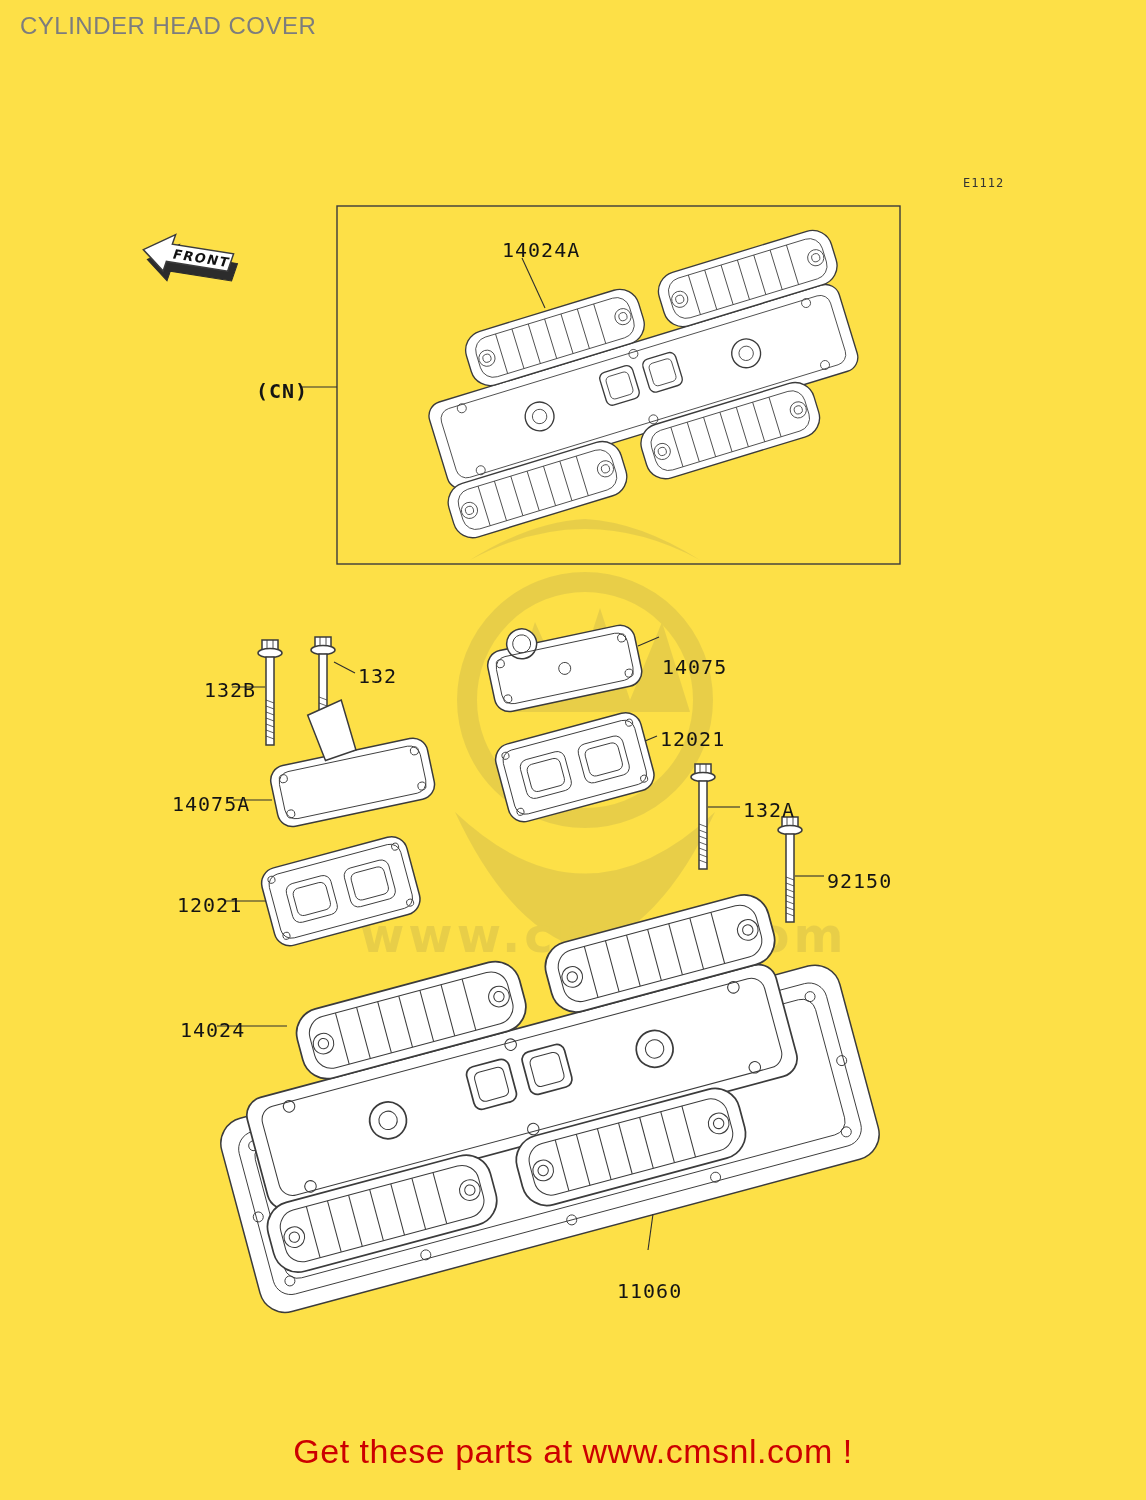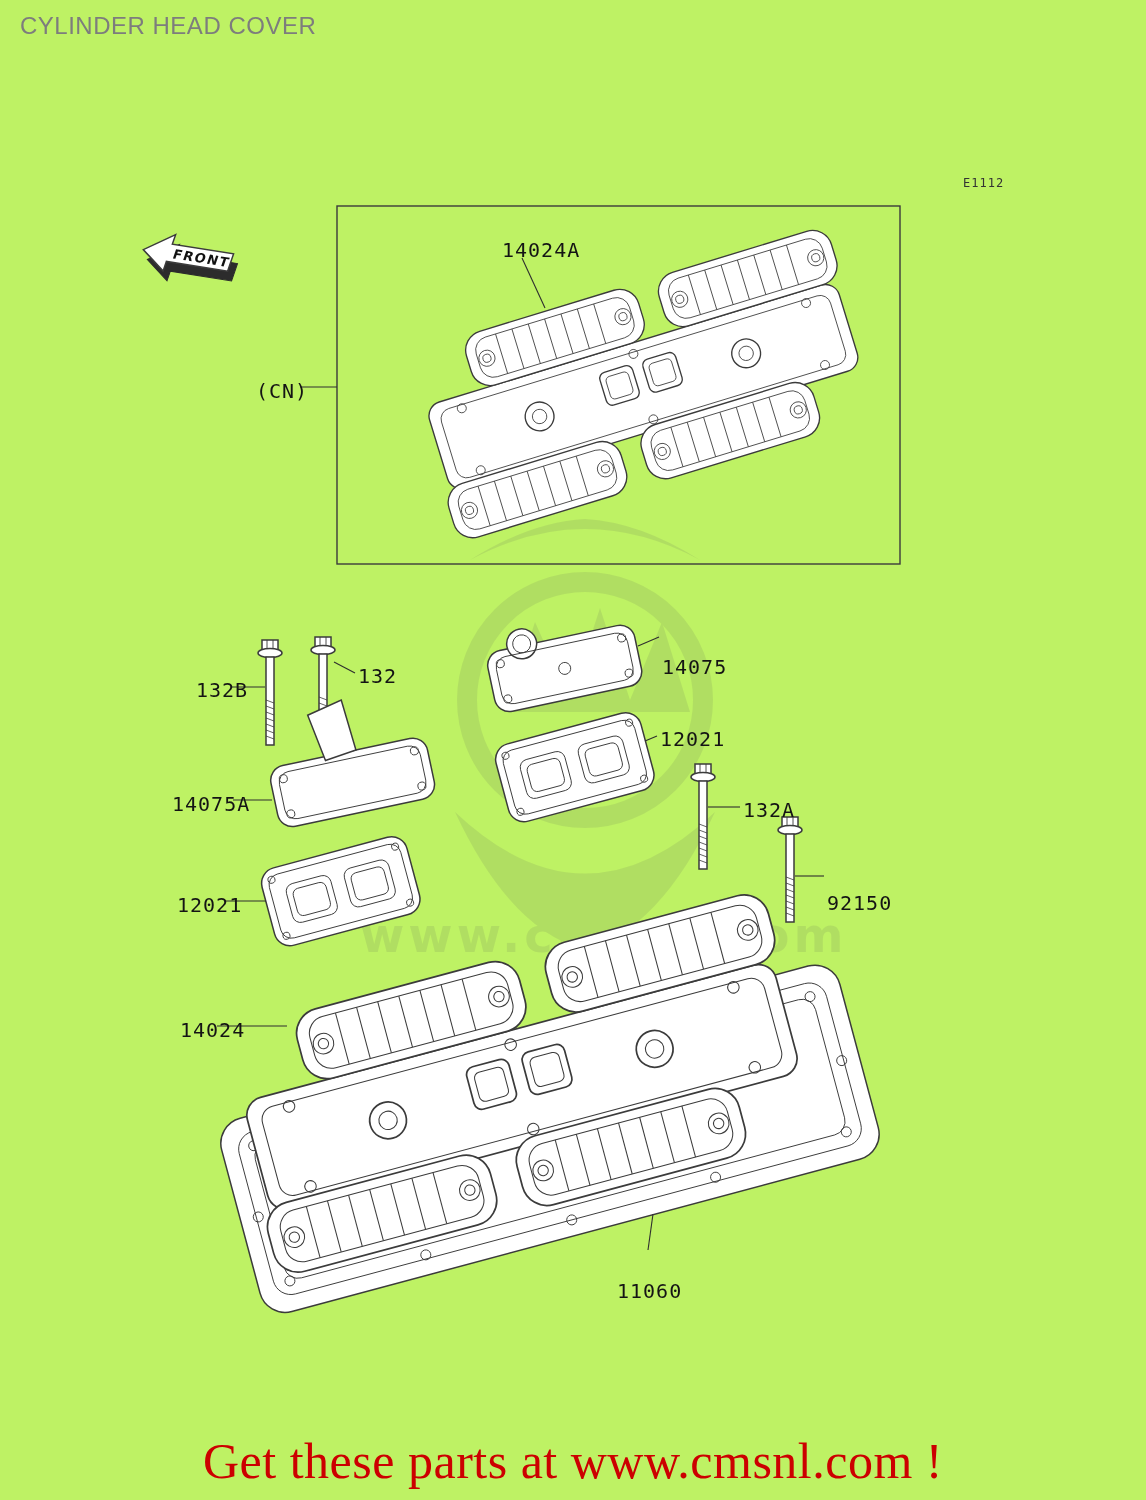--- a/index.html
+++ b/index.html
@@ -1,39 +1,39 @@
 <!DOCTYPE html>
 <html><head>
 <meta charset="utf-8">
 <style>
   * { box-sizing: border-box; }
   html,body { margin:0; padding:0; background:#ffffff; }
   body { font-family:"Liberation Sans", sans-serif; }
-  .sheet { position:relative; width:1146px; height:1500px; background:#bef264; overflow:hidden; }
+  .sheet { position:relative; width:1146px; height:1500px; background:#fde047; overflow:hidden; }
   .title {
     position:absolute; left:20px; top:12px; margin:0;
     font-size:24px; font-weight:400; color:#7d7d7d; letter-spacing:.5px;
     font-family:"Liberation Sans", sans-serif;
   }
   svg.draw { position:absolute; left:0; top:0; }
   .ln  { fill:#ffffff; stroke:#3b3b3b; stroke-width:1.5; }
   .lnt { fill:none;    stroke:#3b3b3b; stroke-width:0.9; }
   .ribs line { stroke:#3b3b3b; stroke-width:0.9; }
   .threads line { stroke:#3b3b3b; stroke-width:0.8; }
   .leaders line { stroke:#2e2e2e; stroke-width:1.1; }
   .front-text { font-family:"DejaVu Sans", sans-serif; font-size:13px; font-weight:bold; letter-spacing:1.5px; fill:#111; }
   .wm-text { font-family:"DejaVu Sans", sans-serif; font-weight:bold; }
   .plabel {
     position:absolute; font-family:"DejaVu Sans Mono", monospace;
     font-size:20px; color:#141414; letter-spacing:1px; white-space:nowrap;
   }
   .plabel.code { font-size:12px; color:#333; }
   .footer { position:absolute; left:0; right:0; top:1432px; text-align:center; }
   .footer a {
-    font-family:Liberation Serif, serif; font-size:50px;
+    font-family:Liberation Sans, sans-serif; font-size:34px;
     color:#cc0000; text-decoration:none; letter-spacing:.5px; cursor:pointer;
   }
 </style>
 </head>
 <body>
 
 <div class="sheet">
 
   <h1 class="title">CYLINDER HEAD COVER</h1>
 
@@ -199,37 +199,37 @@
       <line x1="740" y1="807" x2="708" y2="807"></line>
       <line x1="824" y1="876" x2="795" y2="876"></line>
       <line x1="224" y1="901" x2="266" y2="901"></line>
       <line x1="217" y1="1026" x2="287" y2="1026"></line>
       <line x1="648" y1="1250" x2="653" y2="1214"></line>
     </g>
   </svg>
 
   <span class="plabel code" style="left:963px; top:176px;">E1112</span>
 
-  <span class="plabel" style="left:256px; top:379px;">(CN)</span>
+  <span class="plabel" style="left:256px; top:379px;font-weight:bold;">(CN)</span>
 
   <span class="plabel" style="left:502px; top:238px;">14024A</span>
 
   <span class="plabel" style="left:662px; top:655px;">14075</span>
 
   <span class="plabel" style="left:358px; top:664px;">132</span>
 
-  <span class="plabel" style="left:196px; top:678px;text-align:center;">132B</span>
+  <span class="plabel" style="left:204px; top:678px;text-align:center;">132B</span>
 
   <span class="plabel" style="left:660px; top:727px;">12021</span>
 
   <span class="plabel" style="left:172px; top:792px;">14075A</span>
 
   <span class="plabel" style="left:743px; top:798px;">132A</span>
 
-  <span class="plabel" style="left:827px; top:891px;">92150</span>
+  <span class="plabel" style="left:827px; top:869px;">92150</span>
 
   <span class="plabel" style="left:177px; top:893px;">12021</span>
 
   <span class="plabel" style="left:180px; top:1018px;">14024</span>
 
   <span class="plabel" style="left:617px; top:1279px;">11060</span>
 
   <div class="footer">
     <a>Get these parts at www.cmsnl.com !</a>
   </div>

